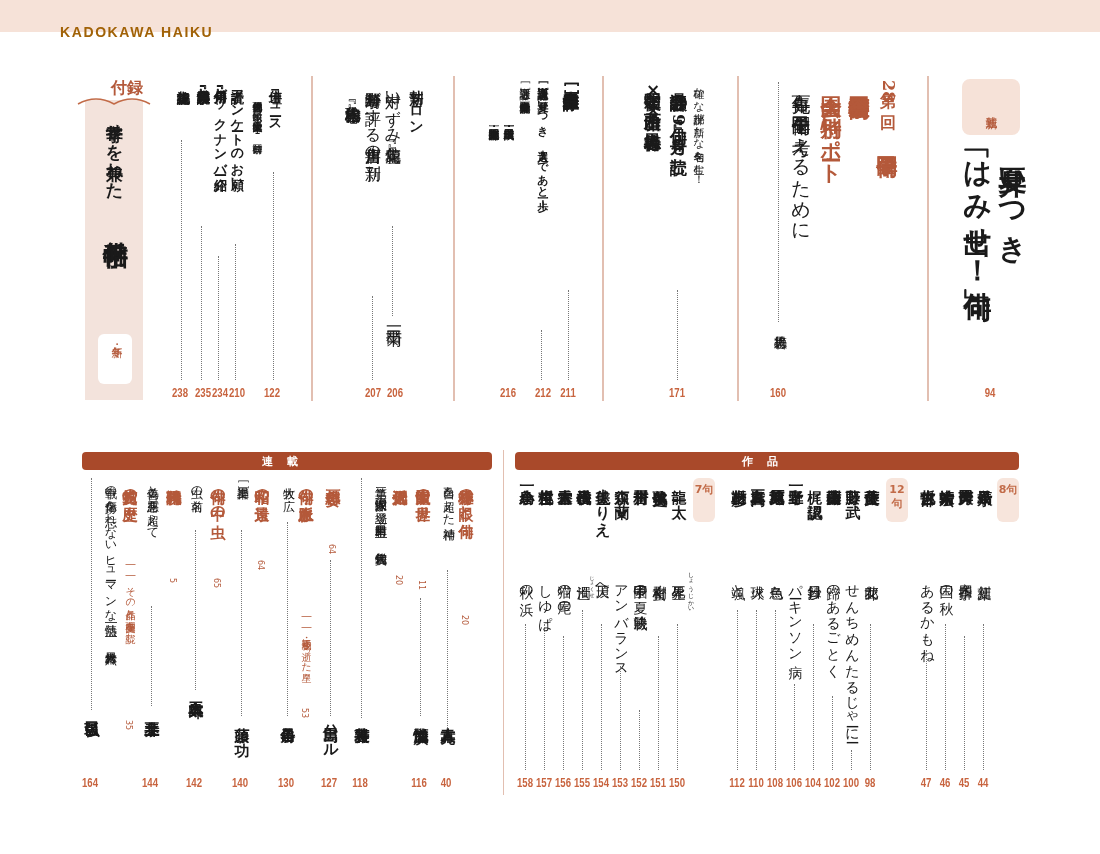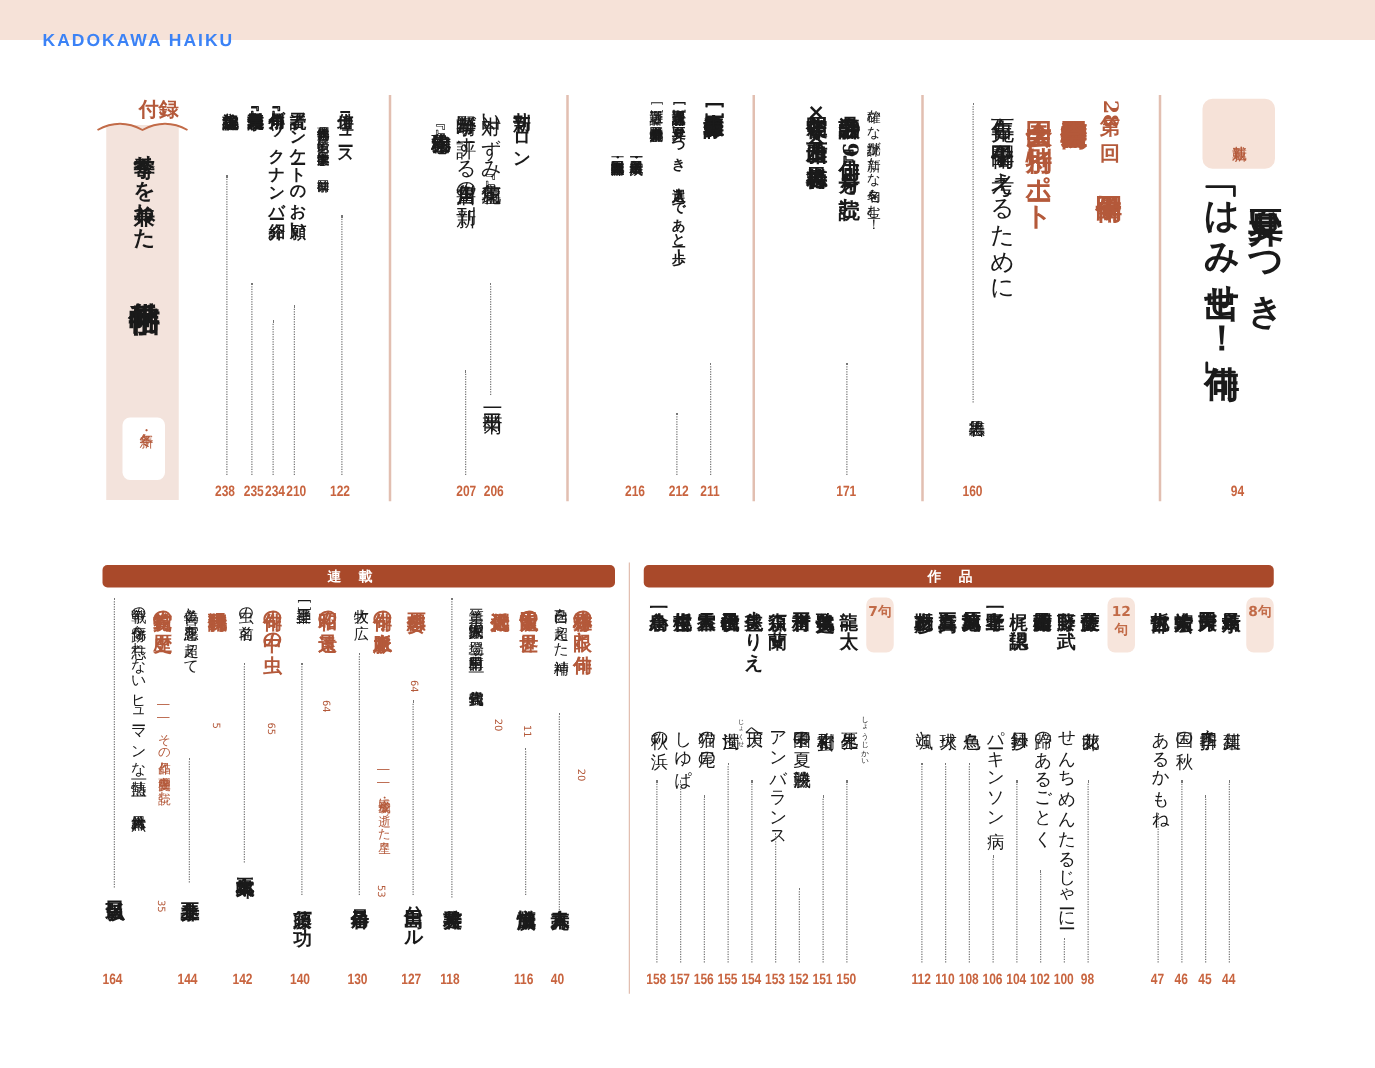--- a/index.html
+++ b/index.html
@@ -1,20 +1,20 @@
 <!DOCTYPE html>
 <html><head>
 <meta charset="utf-8">
 <style>
   * { box-sizing: border-box; margin: 0; padding: 0; }
   html, body { width: 1100px; height: 854px; background: #ffffff; overflow: hidden; }
   body { position: relative; font-family: "DejaVu Sans", sans-serif; color: #1a1a1a; }
 
   .topbar { position: absolute; left: 0; top: 0; width: 1100px; height: 32px; background: #f6e2d8; }
-  .brand { position: absolute; left: 34px; top: 24px; font-family: "Liberation Sans", sans-serif; font-weight: bold; font-size: 14px; letter-spacing: 1.6px; color: #3b82f6; }
+  .brand { position: absolute; left: 60px; top: 24px; font-family: "Liberation Sans", sans-serif; font-weight: bold; font-size: 14px; letter-spacing: 1.6px; color: #a16207; }
 
   .vcol { position: absolute; writing-mode: vertical-rl; text-orientation: upright; white-space: nowrap; }
   .accent { color: #b4593a; }
   .serif { font-family: "DejaVu Serif", serif; }
   .sans { font-family: "DejaVu Sans", sans-serif; }
   .bold { font-weight: bold; }
   .pg { position: absolute; font-family: "Liberation Sans", sans-serif; font-size: 12px; font-weight: bold; color: #c8643f; transform: scaleX(0.8); transform-origin: center; text-align: center; width: 30px; }
   .vline { position: absolute; width: 2px; background: #e2bfb1; }
   .dots { position: absolute; width: 0; border-left: 1px dotted #777; }
 

